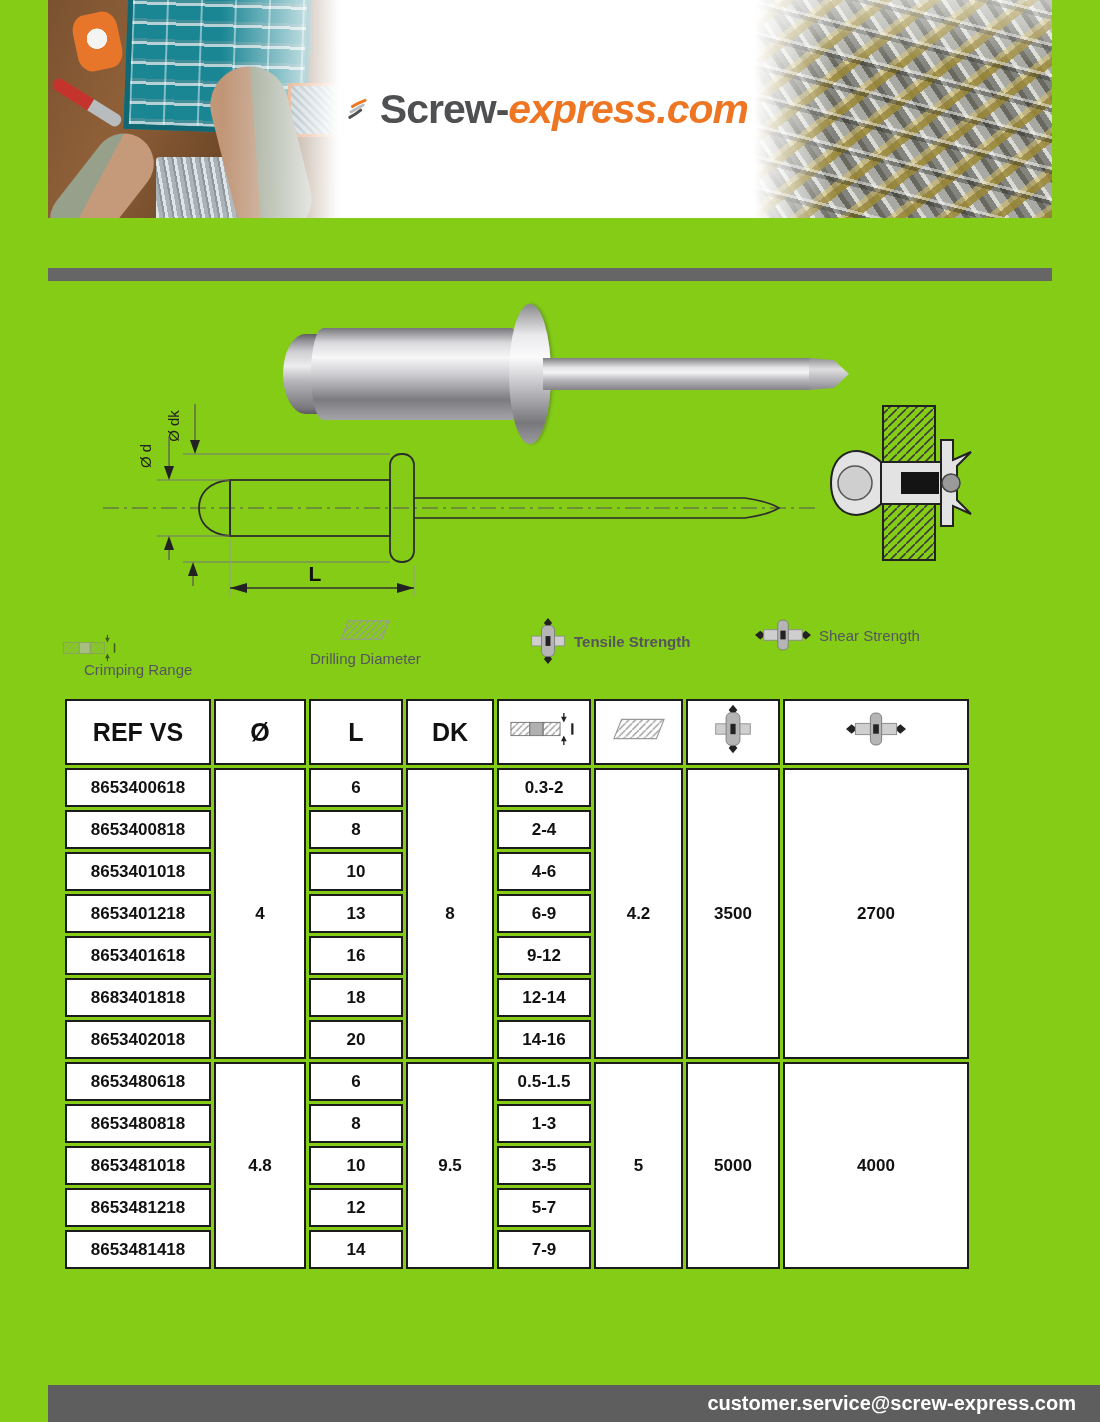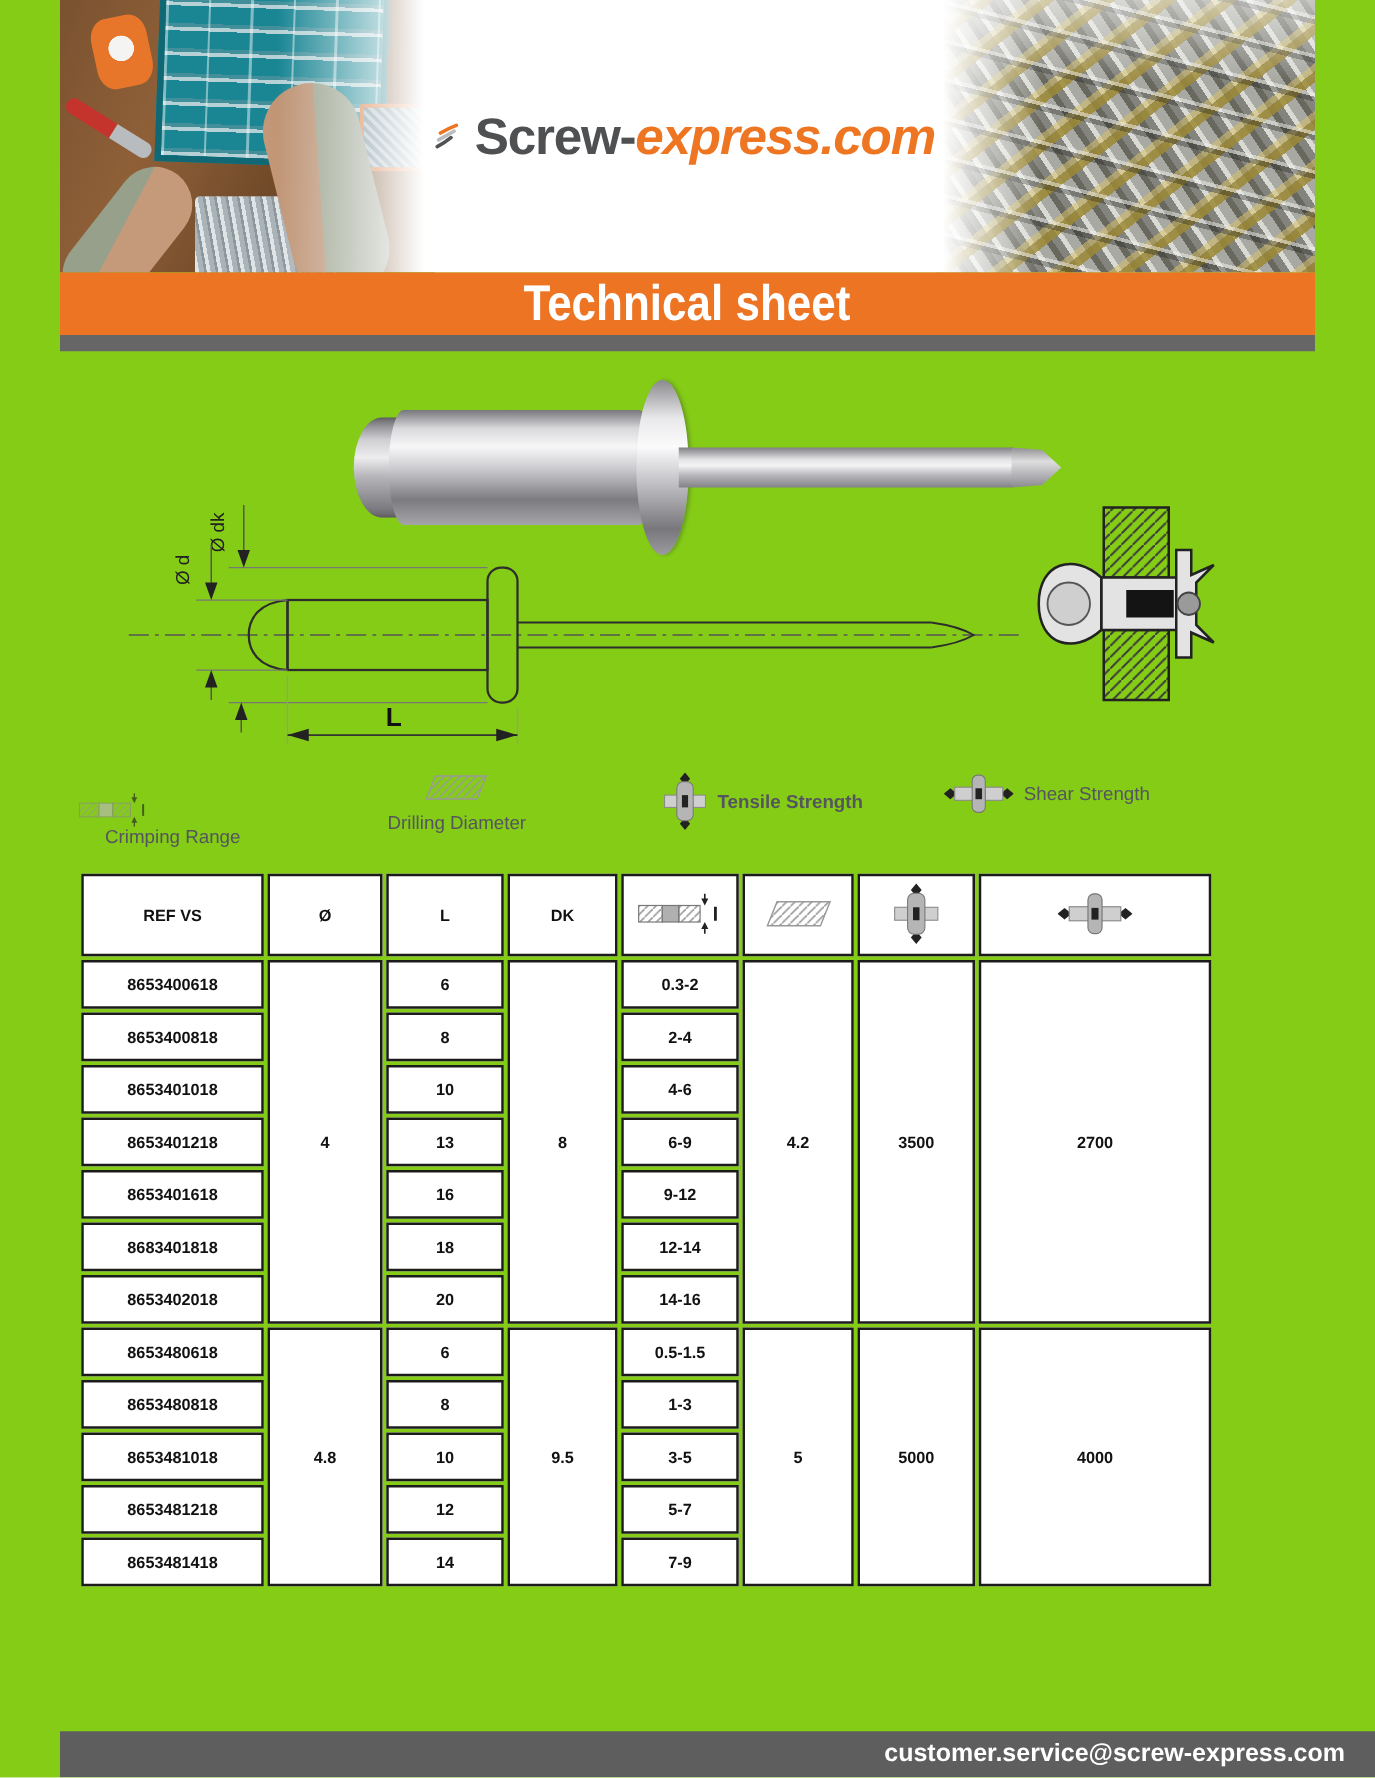--- a/index.html
+++ b/index.html
@@ -66,22 +66,22 @@
   .legend-item svg{flex:none;}
   .li-crimp{left:14px;}
   .li-drill{left:262px;flex-direction:column;}
   .li-tensile{left:482px;font-weight:bold;}
   .li-shear{left:707px;}
 
   
   .spec-table{position:absolute;left:62px;top:696px;border-collapse:separate;border-spacing:3px;}
   .spec-table th,.spec-table td{border:2px solid #1b1b1b;background:#fff;text-align:center;vertical-align:middle;
         font-weight:bold;padding:0 6px;}
-  .spec-table th{height:62px;font-size:13px;}
-  .spec-table td{height:35px;font-size:13px;}
+  .spec-table th{height:62px;font-size:25px;}
+  .spec-table td{height:35px;font-size:17px;}
   .col-ref{width:146px;} .col-d{width:92px;} .col-l{width:94px;} .col-dk{width:88px;}
   .col-cr{width:94px;} .col-dr{width:89px;} .col-tn{width:94px;} .col-sh{width:186px;}
 
   
   .footer{position:absolute;left:48px;top:1385px;width:1088px;height:37px;background:#5e5e5e;
           display:flex;align-items:center;justify-content:flex-end;padding-right:60px;box-sizing:border-box;}
   .footer-text{color:#fff;font-weight:bold;font-size:20px;}
 </style>
 </head>
 <body>
@@ -123,23 +123,20 @@
     <svg width="62" height="58" viewBox="0 0 60 58">
       <path d="M12,22 Q28,12 47,5" stroke="#ee7623" stroke-width="8" fill="none" stroke-linecap="round"></path>
       <path d="M8,37 Q24,28 42,18" stroke="#bcbdbf" stroke-width="8" fill="none" stroke-linecap="round"></path>
       <path d="M5,52 Q20,44 35,32" stroke="#515254" stroke-width="8" fill="none" stroke-linecap="round"></path>
     </svg>
     <div class="logo-text">
       <span class="p1">Screw-</span><span class="p2">express.com</span>
     </div>
   </div>
 
-  <div class="banner">
-    <div class="banner-title">Technical sheet</div>
-  </div>
   <div class="banner-shadow"></div>
 
   <div class="rivet-photo">
     <div class="rp-cap"></div>
     <div class="rp-body"></div>
     <div class="rp-flange"></div>
     <div class="rp-mandrel"></div>
     <div class="rp-tip"></div>
   </div>
 

